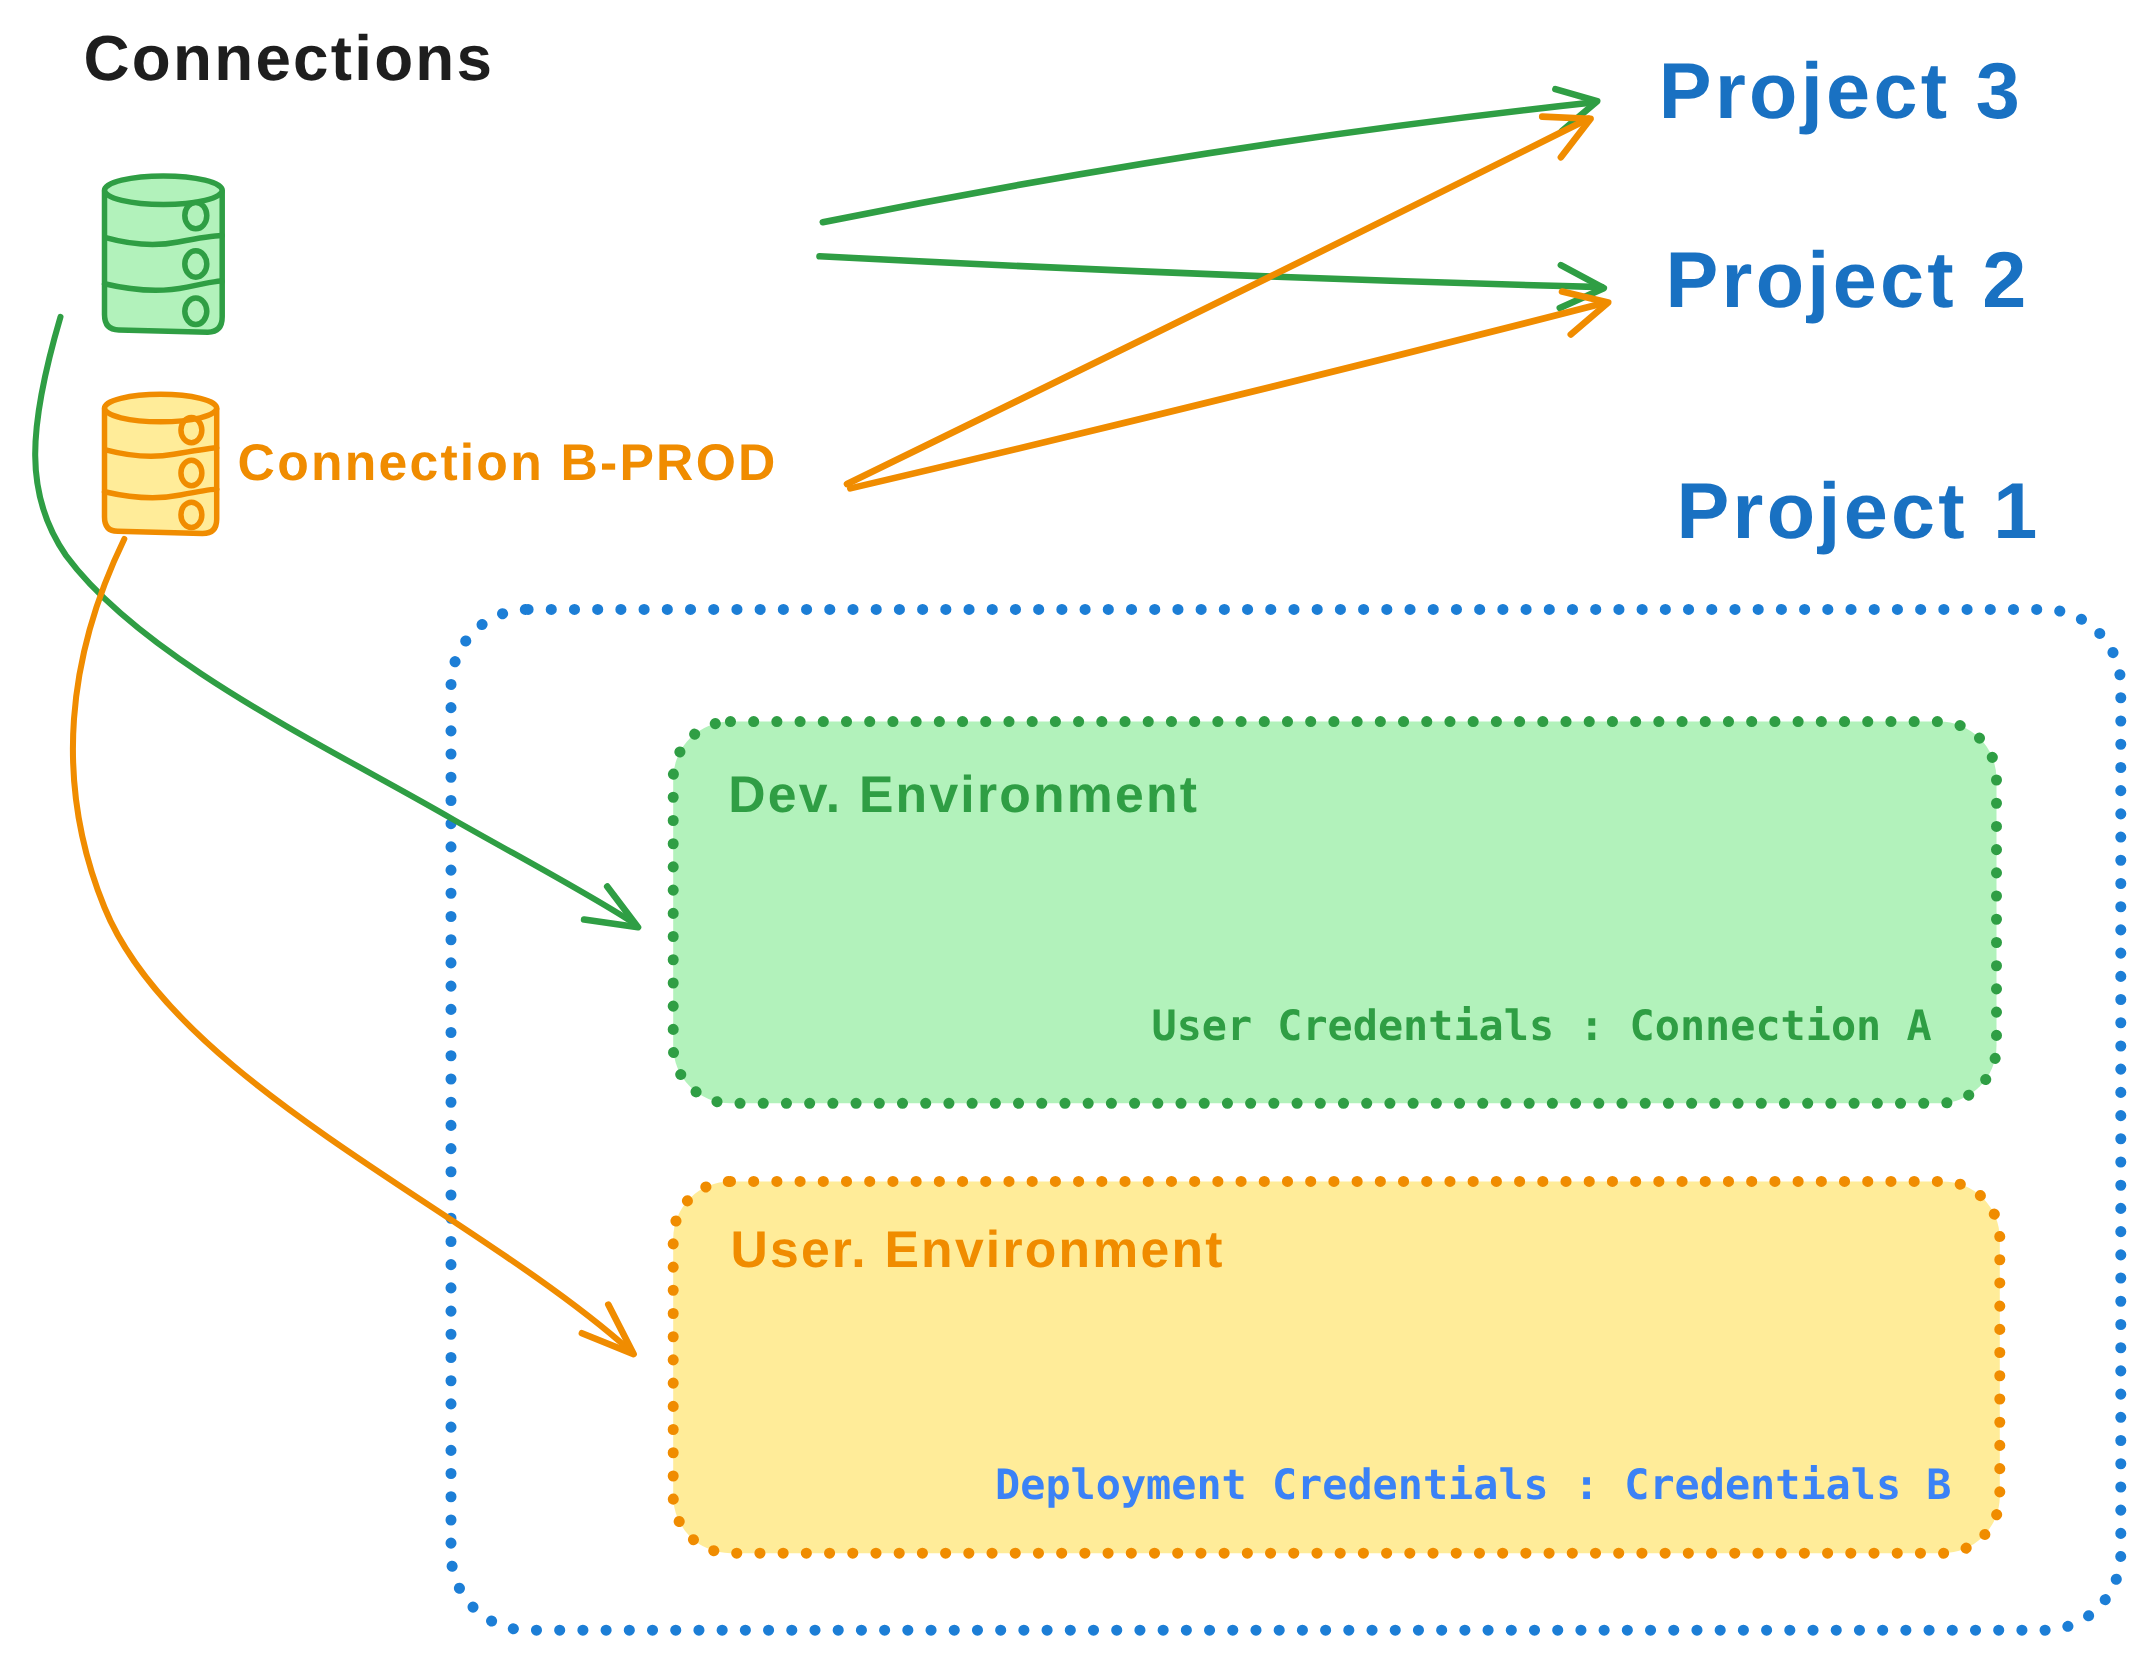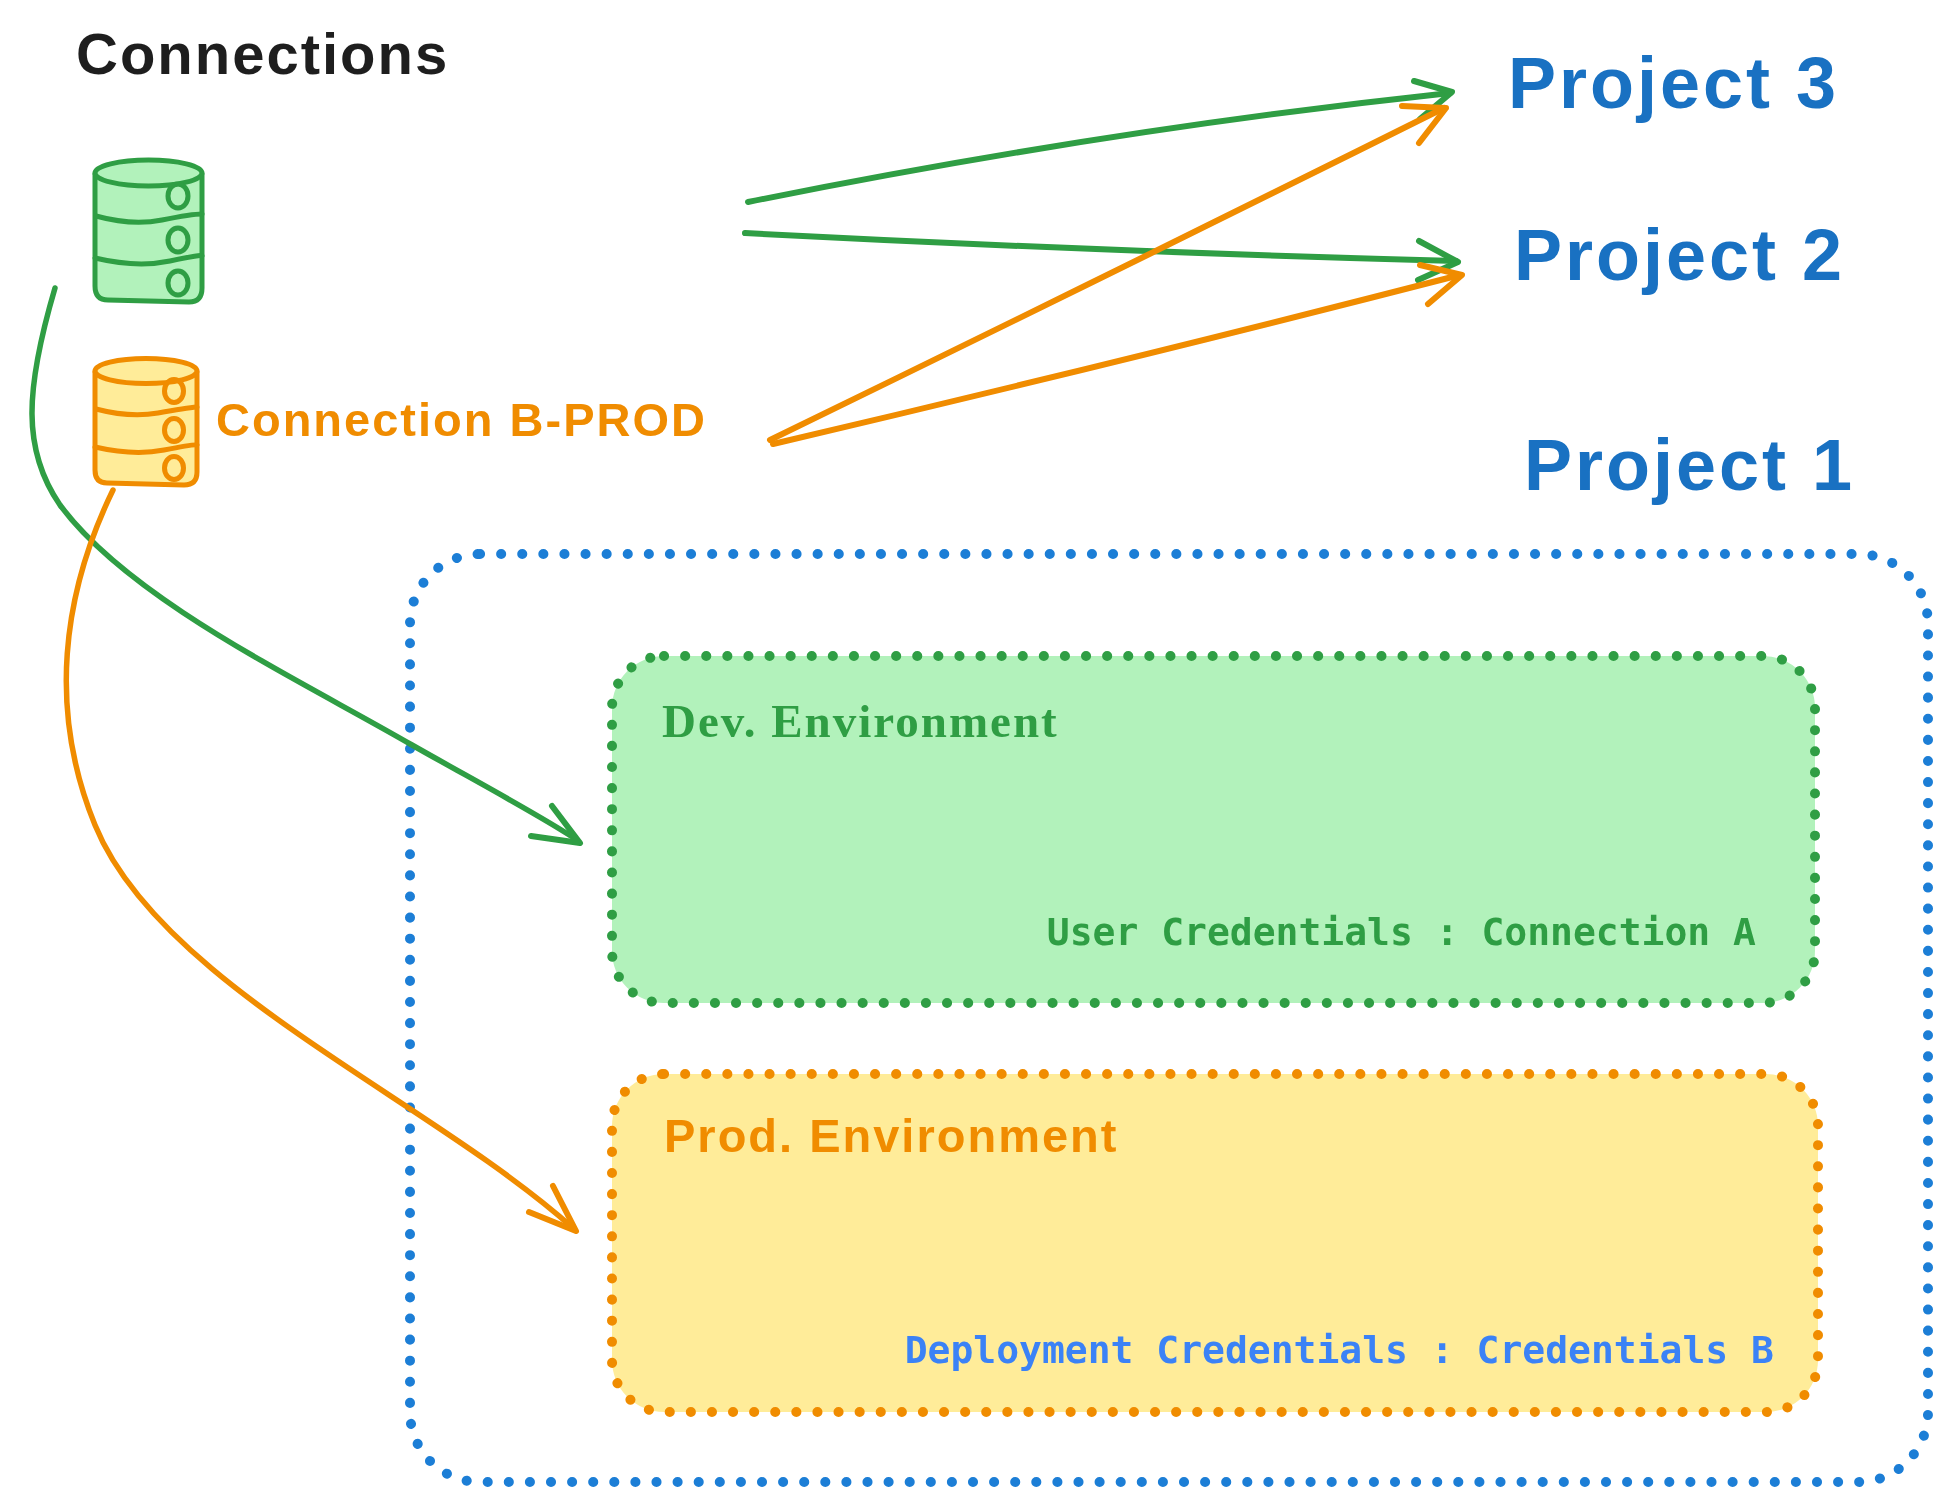--- a/index.html
+++ b/index.html
@@ -14,21 +14,21 @@
   .txt{position:absolute;white-space:nowrap;font-weight:700;}
   .hand{letter-spacing:2px;}
   .title{left:76px;top:20px;font-size:58px;color:#1e1e1e;}
   .conn-a{left:224px;top:186px;font-size:47px;color:#2f9e44;}
   .conn-b{left:216px;top:392px;font-size:47px;color:#f08c00;}
   .proj{font-size:72px;color:#1971c2;letter-spacing:3px;}
   .p3{left:1508px;top:42px;}
   .p2{left:1514px;top:214px;text-align:right;}
   .p1{left:1524px;top:424px;}
   .env-title{font-size:47px;letter-spacing:2px;}
-  .dev-title{left:662px;top:694px;color:#2f9e44;font-family:Liberation Serif, serif;}
+  .dev-title{left:662px;top:694px;color:#2f9e44;}
   .prod-title{left:664px;top:1108px;color:#f08c00;}
   .cred{
     font-family:"DejaVu Sans Mono", monospace;
     font-size:38px;font-weight:700;letter-spacing:0px;
   }
   .dev-cred{right:192px;top:910px;color:#2f9e44;}
   .prod-cred{right:174px;top:1328px;color:#3b82f6;}
 </style>
 </head>
 <body>
@@ -98,17 +98,17 @@
   <div class="txt hand proj p3">Project 3</div>
 
   <div class="txt hand proj p2">Project 2</div>
 
   <div class="txt hand proj p1">Project 1</div>
 
   <div class="txt hand env-title dev-title">Dev. Environment</div>
 
   <div class="txt cred dev-cred">User Credentials : Connection A</div>
 
-  <div class="txt hand env-title prod-title">Prod. Environment</div>
+  <div class="txt hand env-title prod-title">User. Environment</div>
 
   <div class="txt cred prod-cred">Deployment Credentials : Credentials B</div>
 
 </div>
 
 </body></html>

